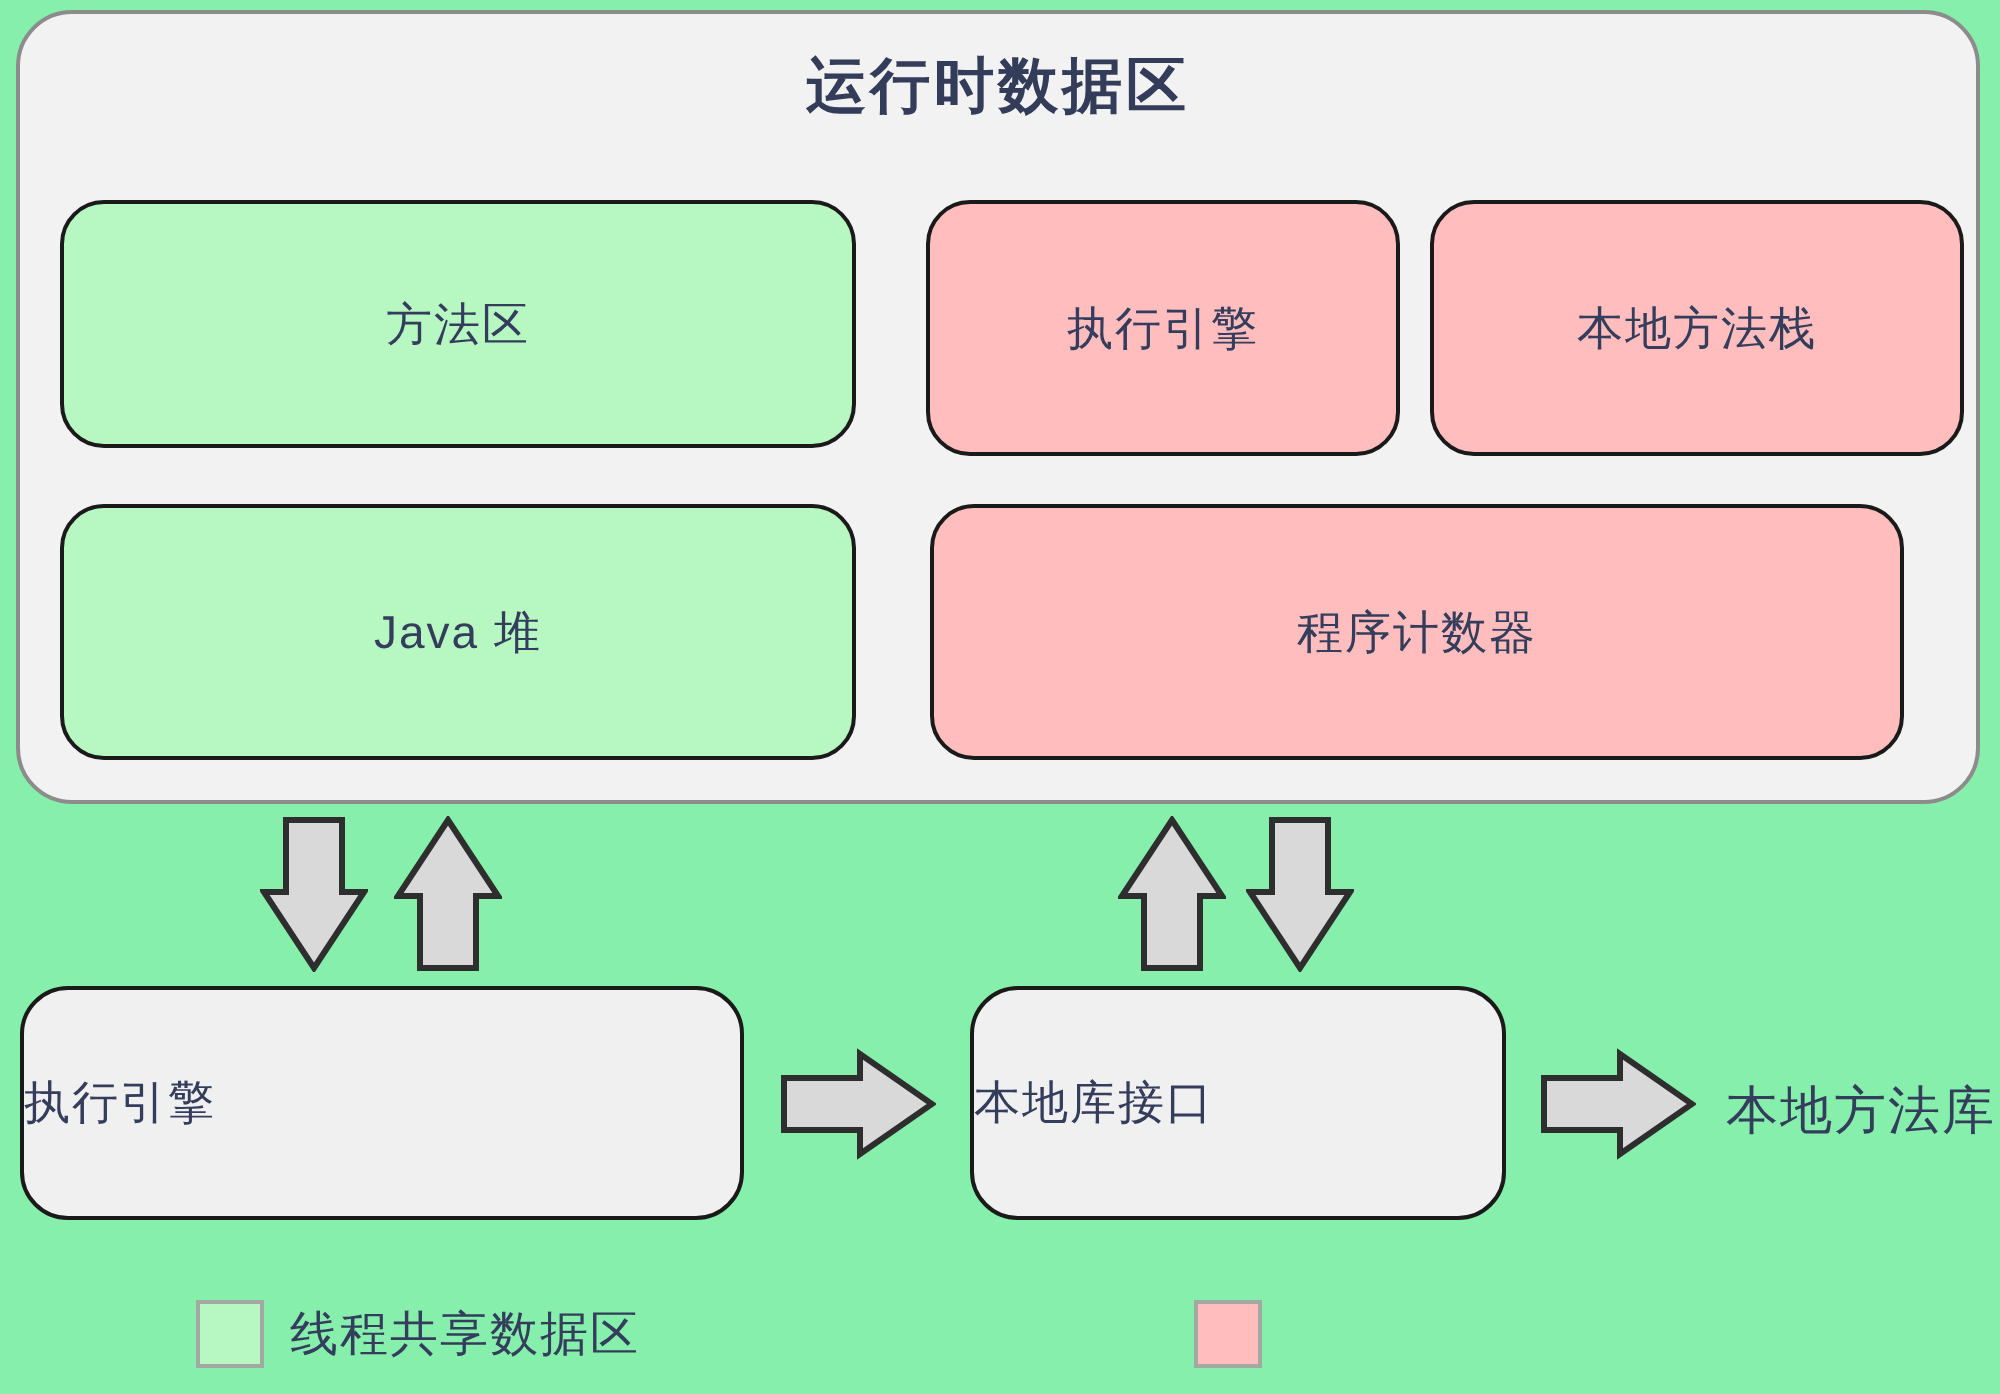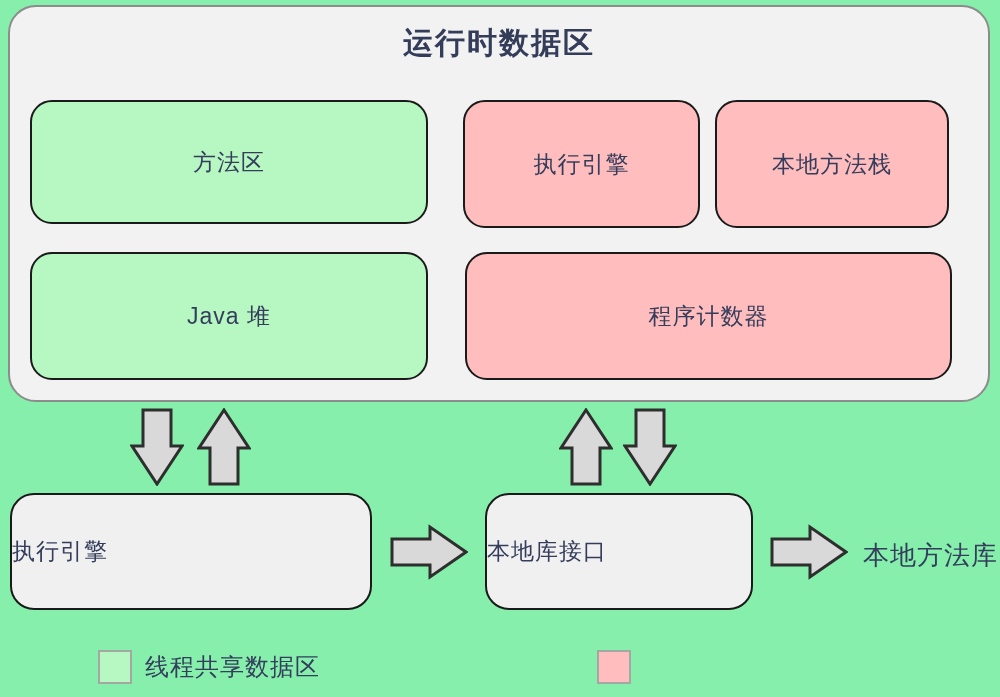--- a/index.html
+++ b/index.html
@@ -42,21 +42,21 @@
     font-size: 23px;
     color: #343d5c;
     letter-spacing: 1px;
     box-sizing: border-box;
   }
   .shared   { background: #b7f7c2; }
   .isolated { background: #ffbdbd; }
 
   .box-method-area        { left: 20px;  top: 93px;  width: 398px; height: 124px; }
   .box-vm-stack           { left: 453px; top: 93px;  width: 237px; height: 128px; }
-  .box-native-stack       { left: 705px; top: 93px;  width: 234px; height: 128px; }
+  .box-native-stack       { left: 705px; top: 93px;  width: 267px; height: 128px; }
   .box-java-heap          { left: 20px;  top: 245px; width: 398px; height: 128px; }
   .box-program-counter    { left: 455px; top: 245px; width: 487px; height: 128px; }
 
   
   .flow-box {
     position: absolute;
     background: #f0f0f0;
     border: 2.5px solid #1a1a1a;
     border-radius: 24px;
     display: flex;

